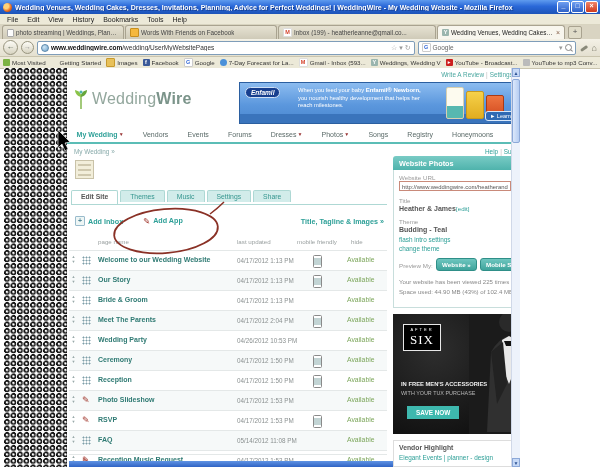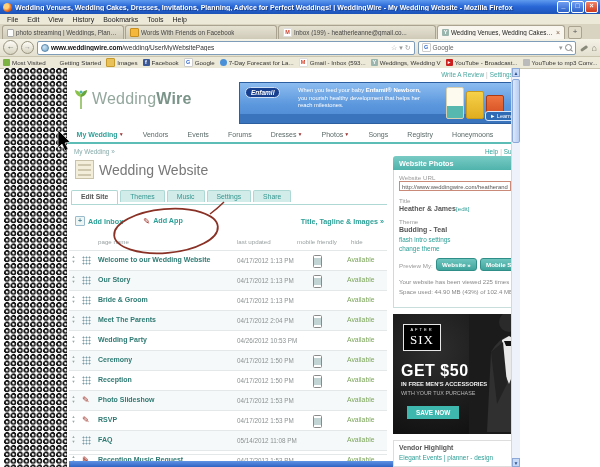--- a/index.html
+++ b/index.html
@@ -332,21 +332,20 @@
       <div class="crumb">My Wedding »</div>
       <div class="helplinks">
         <a href="#">Help</a><span class="sep">|</span><a href="#">Suggestions</a>
       </div>
 
       <div class="pg-ico">
           <i></i>
           <i></i>
           <i></i>
         </div>
-      <div class="page-title">Wedding Website</div>
 
       <div class="stabs" id="stabs">
           <span class="stab active">Edit Site</span>
           <span class="stab">Themes</span>
           <span class="stab">Music</span>
           <span class="stab">Settings</span>
           <span class="stab">Share</span>
         </div>
 
       <div class="tb-link" style="left:8px;">
@@ -485,21 +484,20 @@
           <path d="M33 26 L40 22 L47 26 L44 60 L40 70 L36 60 Z" fill="#e9e9e9"></path>
           <path d="M35 27 L45 27 L43 32 L37 32 Z" fill="#111"></path>
           <path d="M22 38 L34 28 L38 70 L28 90 Z" fill="#222"></path>
           <path d="M58 40 L46 28 L42 70 L52 90 Z" fill="#222"></path>
           <rect x="46" y="52" width="8" height="6" fill="#f2f2f2"></rect>
         </svg>
         <div class="tux-logo">
           <div class="after">AFTER</div>
           <div class="six">SIX</div>
         </div>
-        <div class="tux-h1">GET $50</div>
         <div class="tux-s1">IN FREE MEN'S ACCESSORIES</div>
         <div class="tux-s2">WITH YOUR TUX PURCHASE</div>
         <div class="tux-cta">SAVE NOW</div>
       </div>
 
       <div class="vendor">
         <span class="vh-title">Vendor Highlight</span>
         <a class="vh-link" href="#">Elegant Events | planner - design</a>
       </div>
 

